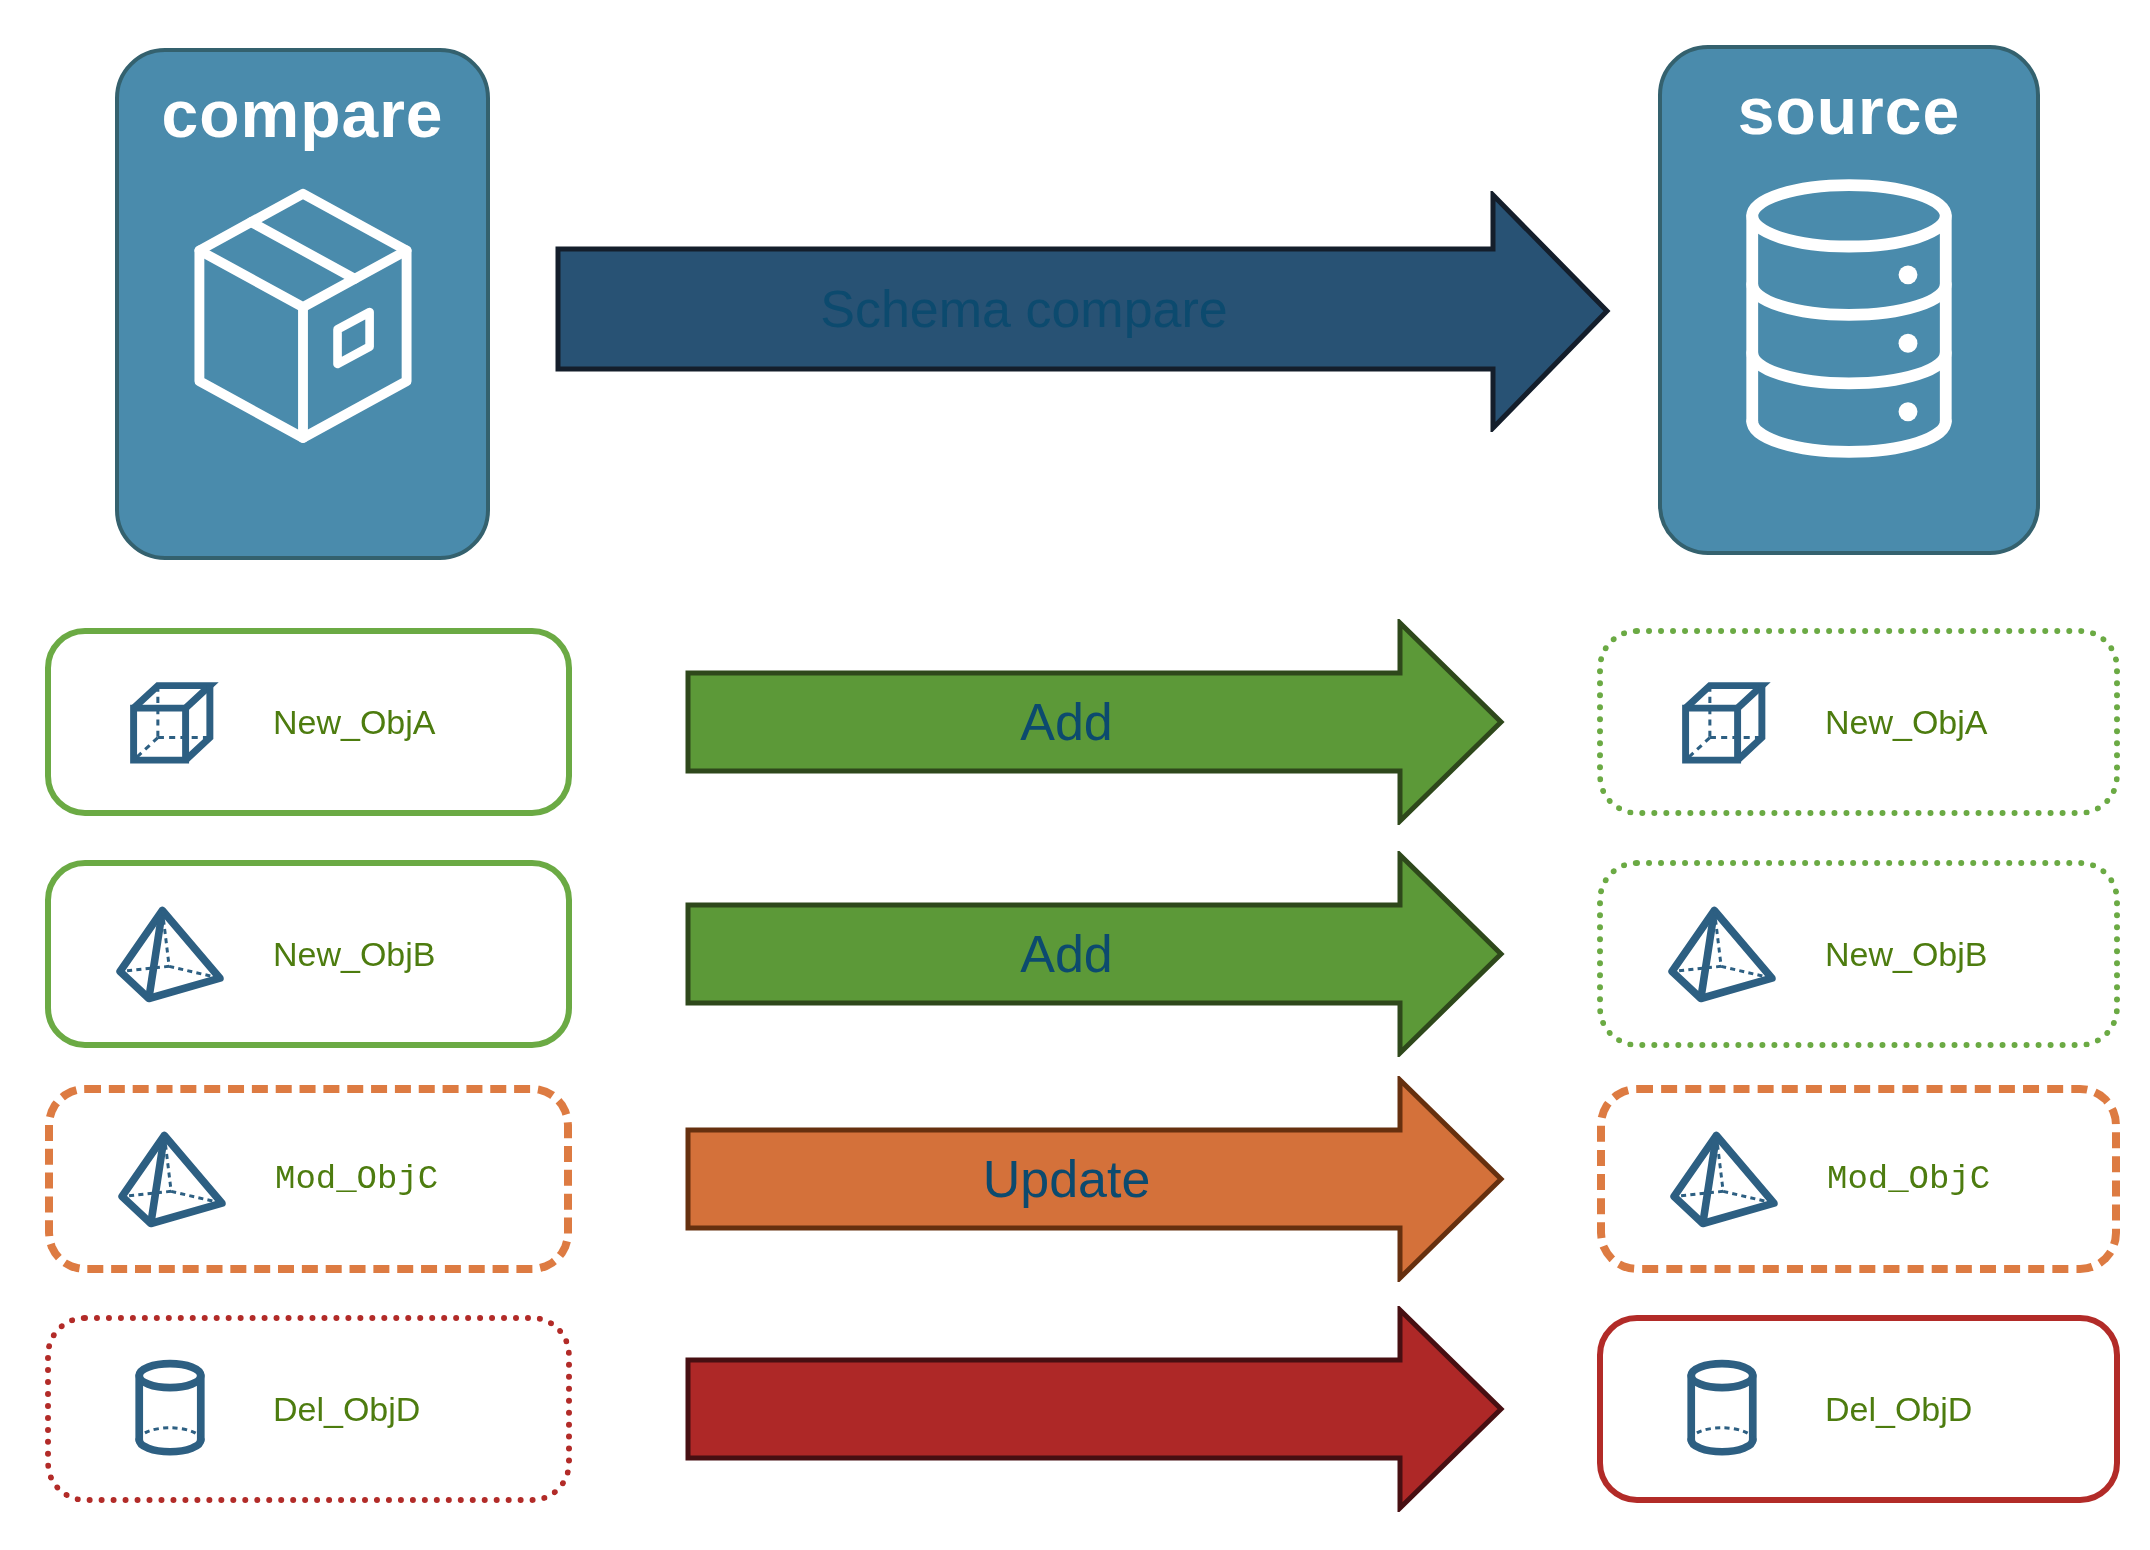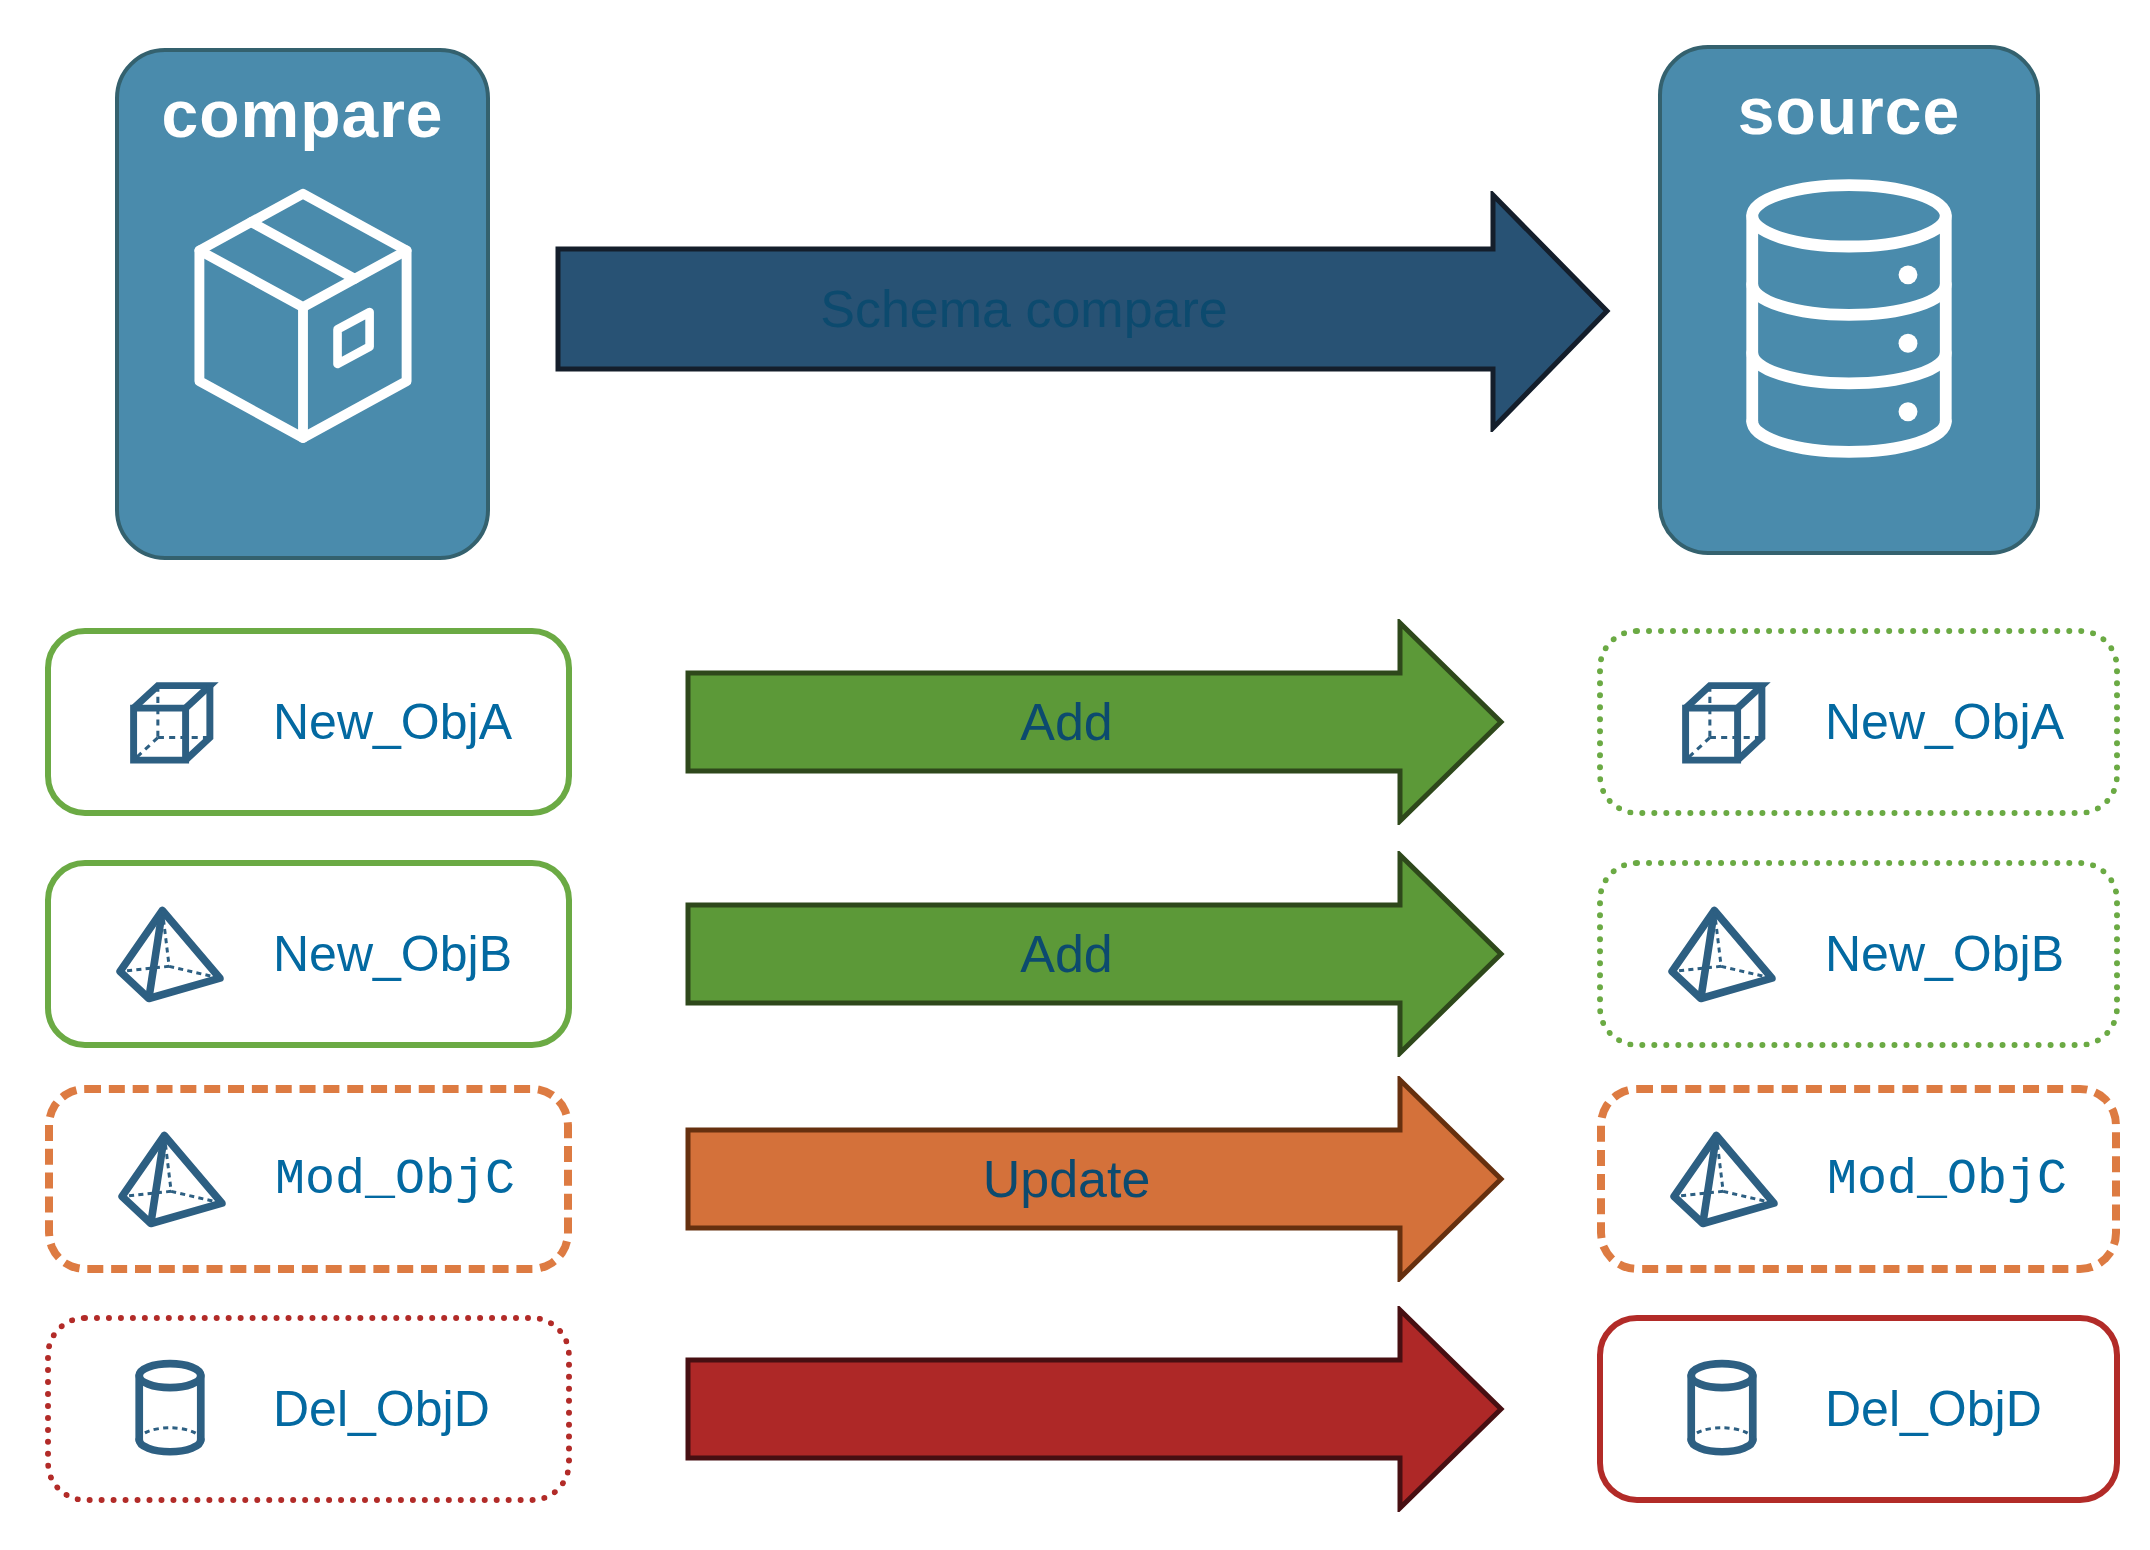--- a/index.html
+++ b/index.html
@@ -14,21 +14,21 @@
     box-sizing:border-box;
   }
   .node-title{color:#ffffff;font-size:66px;font-weight:bold;margin-top:24px;letter-spacing:1px;}
   .node-icon{margin-top:22px;}
   
   .item-box{
     position:absolute;background:#ffffff;border-radius:40px;height:188px;
     display:flex;align-items:center;padding-left:64px;gap:48px;box-sizing:border-box;
   }
   .icon-slot{width:110px;display:flex;justify-content:center;align-items:center;}
-  .obj-label{font-size:50px;color:#0369a1;}
+  .obj-label{font-size:34px;color:#4d7c0f;}
   .b-green-solid {border:6px solid #6BAA44;}
   .b-green-dotted{border:6px dotted #6BAA44;}
   .b-orange-dashed{border:8px dashed #DD7B42;font-family:Liberation Mono, monospace;}
   .b-red-dotted{border:6px dotted #B22B28;}
   .b-red-solid{border:6px solid #B22B28;}
   
   .arrow-wrap{position:absolute;}
   .arrow-wrap svg{position:absolute;left:0;top:0;display:block;}
   .arrow-label{
     position:absolute;display:flex;align-items:center;justify-content:center;

